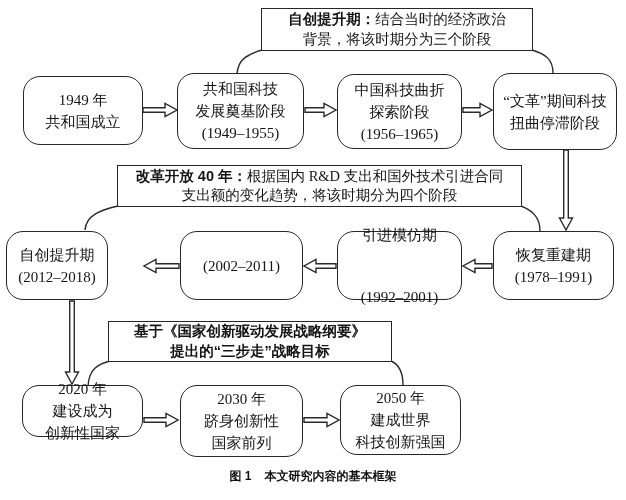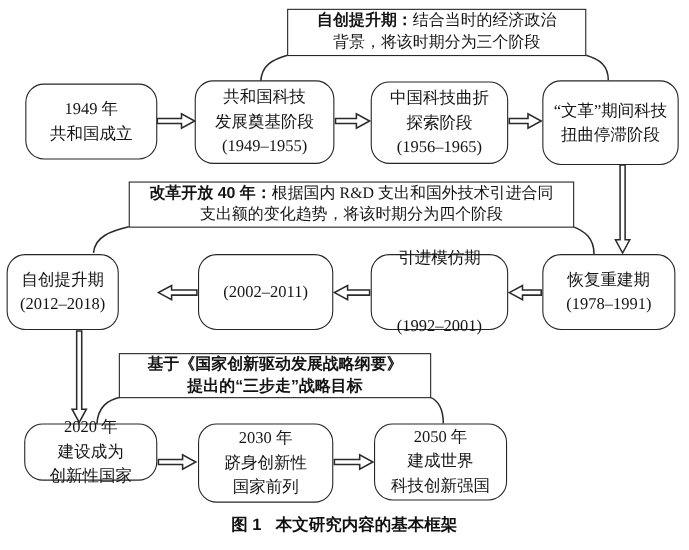--- a/index.html
+++ b/index.html
@@ -17,21 +17,21 @@
   .callout{
     position:absolute;box-sizing:border-box;background:#ffffff;
     border:1.5px solid #262626;
     display:flex;flex-direction:column;align-items:center;justify-content:center;
     text-align:center;font-size:14.5px;line-height:19.5px;
   }
   .lead{font-weight:700;font-family:"Liberation Sans","DejaVu Sans",sans-serif;}
   .bold-line{font-weight:700;font-family:"Liberation Sans","DejaVu Sans",sans-serif;}
   .caption{
     position:absolute;left:0;top:468px;width:626px;text-align:center;
-    font-weight:700;font-size:15px;
+    font-weight:700;font-size:12px;
     font-family:"Liberation Sans","DejaVu Sans",sans-serif;color:#111111;
   }
   .caption .cap-label{margin-right:13px;}
 </style>
 </head>
 <body>
 
 <div class="stage">
 
   <svg class="connectors" viewBox="0 0 626 500" xmlns="http://www.w3.org/2000/svg">

